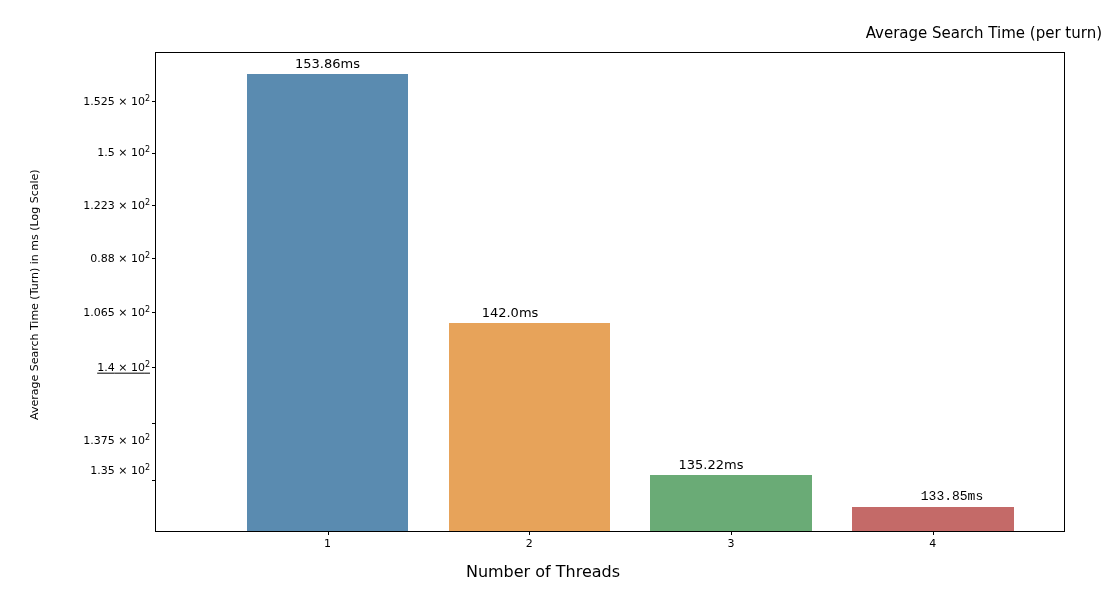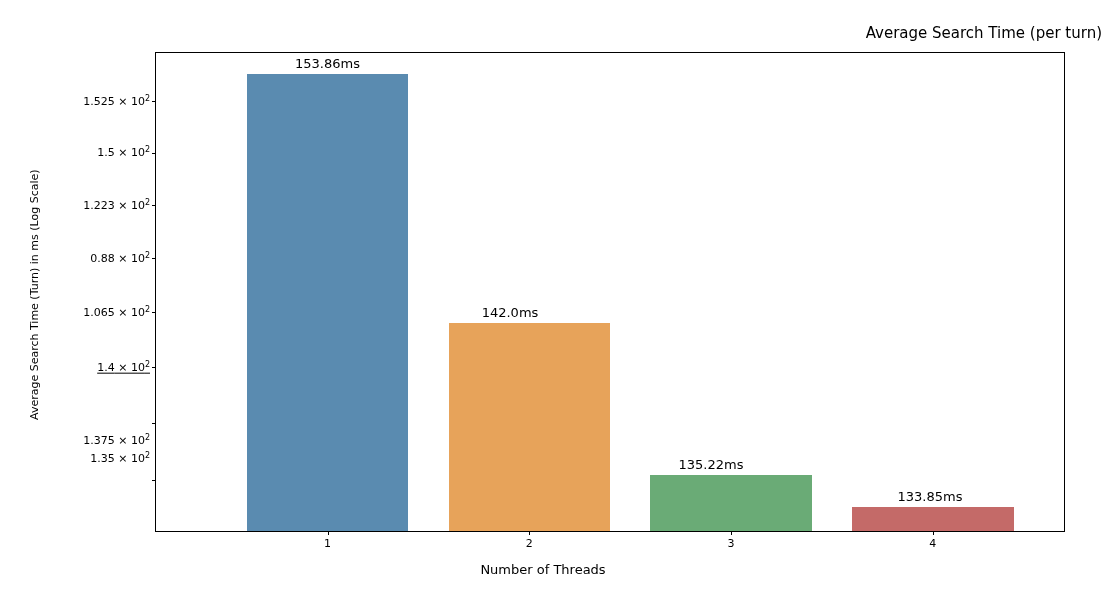--- a/index.html
+++ b/index.html
@@ -78,40 +78,40 @@
     position: absolute;
     top: 100%;
     width: 1px;
     height: 4px;
     background: #000;
   }
   .xlabel {
     position: absolute;
     left: 0; right: 16px;
     text-align: center;
-    font-size: 13px;
+    font-size: 16px;
   }
   .ylabel {
     position: absolute;
     transform: rotate(-90deg);
     transform-origin: left top;
     font-size: 11px;
     white-space: nowrap;
   }
 </style>
 </head>
 <body>
 
 <div class="chart-wrap">
 
   <div class="title">Average Search Time (per turn)</div>
 
   <div class="plot-area">
 
-    <div class="ytick" style="top: 405px;"><span class="mant">1.35</span><span> × 10</span><span class="exp">2</span></div>
+    <div class="ytick" style="top: 417px;"><span class="mant">1.35</span><span> × 10</span><span class="exp">2</span></div>
     <div class="ytick" style="top: 387px;"><span class="mant">1.375</span><span> × 10</span><span class="exp">2</span></div>
     <div class="ytick" style="top: 314.051px; text-decoration: underline;"><span class="mant">1.4</span><span> × 10</span><span class="exp">2</span></div>
     <div class="ytick" style="top: 259.091px;"><span class="mant">1.065</span><span> × 10</span><span class="exp">2</span></div>
     <div class="ytick" style="top: 205.086px;"><span class="mant">0.88</span><span> × 10</span><span class="exp">2</span></div>
     <div class="ytick" style="top: 152.004px;"><span class="mant">1.223</span><span> × 10</span><span class="exp">2</span></div>
     <div class="ytick" style="top: 99px;"><span class="mant">1.5</span><span> × 10</span><span class="exp">2</span></div>
     <div class="ytick" style="top: 48.4881px;"><span class="mant">1.525</span><span> × 10</span><span class="exp">2</span></div>
 
     <div class="xtick" style="left: 171.511px;">1</div>
     <div class="xtick" style="left: 373.289px;">2</div>
@@ -119,21 +119,21 @@
     <div class="xtick" style="left: 776.844px;">4</div>
 
     <div class="bars">
       <div class="bar" style="left: 90.8px; width: 161.422px; height: 457.081px; background: rgb(90, 139, 176);"></div>
       <div class="bar" style="left: 292.578px; width: 161.422px; height: 207.995px; background: rgb(231, 163, 90);"></div>
       <div class="bar" style="left: 494.356px; width: 161.422px; height: 56.0763px; background: rgb(106, 171, 118);"></div>
       <div class="bar" style="left: 696.133px; width: 161.422px; height: 24.4551px; background: rgb(196, 106, 104);"></div>
       <div class="bar-label" style="left: 171.511px; top: 2.91862px;">153.86ms</div>
       <div class="bar-label" style="left: 354px; top: 252.005px;">142.0ms</div>
       <div class="bar-label" style="left: 555px; top: 403.924px;">135.22ms</div>
-      <div class="bar-label" style="left: 774px; top: 435.545px;">133.85ms</div>
+      <div class="bar-label" style="left: 796px; top: 435.545px; font-family: Liberation Mono, monospace;">133.85ms</div>
     </div>
 
   <div class="ytick-mark" style="top: 426.98px;"></div>
       <div class="ytick-mark" style="top: 370.002px;"></div>
       <div class="ytick-mark" style="top: 314.051px;"></div>
       <div class="ytick-mark" style="top: 259.091px;"></div>
       <div class="ytick-mark" style="top: 205.086px;"></div>
       <div class="ytick-mark" style="top: 152.004px;"></div>
       <div class="ytick-mark" style="top: 99.8148px;"></div>
       <div class="ytick-mark" style="top: 48.4881px;"></div>

